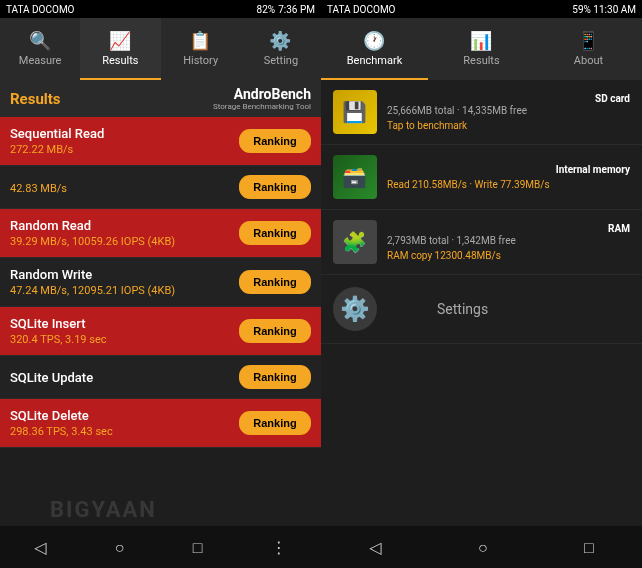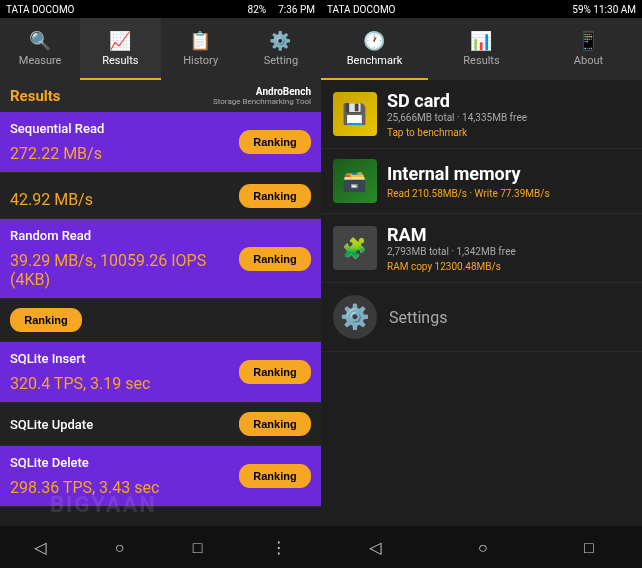--- a/index.html
+++ b/index.html
@@ -24,21 +24,21 @@
     .left-status-bar {
       background: #000;
       color: #fff;
       font-size: 10px;
       height: 18px;
       display: flex;
       align-items: center;
       justify-content: space-between;
       padding: 0 6px;
     }
-    .left-status-bar .right-icons { display: flex; align-items: center; gap: 12px; font-size: 10px; }
+    .left-status-bar .right-icons { display: flex; align-items: center; gap: 3px; font-size: 10px; }
 
     .left-tabs {
       background: #2a2a2a;
       display: flex;
       height: 62px;
     }
     .left-tab {
       flex: 1;
       display: flex;
       flex-direction: column;
@@ -73,50 +73,50 @@
     .results-title {
       color: #f5a623;
       font-size: 15px;
       font-weight: bold;
     }
     .androbench-logo {
       text-align: right;
     }
     .androbench-logo .logo-text {
       color: #fff;
-      font-size: 10px;
+      font-size: 14px;
       font-weight: bold;
     }
     .androbench-logo .logo-sub {
       color: #aaa;
       font-size: 8px;
     }
 
     .result-list {
       overflow-y: auto;
     }
     .result-item {
       display: flex;
       align-items: center;
       justify-content: space-between;
       padding: 9px 10px;
       border-bottom: 1px solid #2a2a2a;
-      background: #6d28d9;
+      background: #b91c1c;
     }
     .result-item:nth-child(even) { background: #222; }
     .result-info { flex: 1; }
     .result-name {
       color: #fff;
       font-size: 13px;
       font-weight: 500;
     }
     .result-value {
       color: #f5a623;
-      font-size: 16px;
-      margin-top: 8px;
+      font-size: 11px;
+      margin-top: 2px;
     }
     .ranking-btn {
       background: #f5a623;
       color: #000;
       font-size: 11px;
       font-weight: bold;
       border: none;
       border-radius: 11px;
       padding: 6px 12px;
       cursor: pointer;
@@ -215,22 +215,23 @@
       justify-content: center;
       font-size: 22px;
     }
     .bench-icon.sd { background: #c8a000; }
     .bench-icon.memory { background: #2a7a2a; }
     .bench-icon.ram { background: #555; }
 
     .bench-info { flex: 1; }
     .bench-name {
       color: #fff;
-      font-size: 18px;
+      font-size: 10px;
       font-weight: bold;
+      text-align: right;
     }
     .bench-meta {
       color: #aaa;
       font-size: 10px;
       margin-top: 1px;
     }
     .bench-action {
       color: #f5a623;
       font-size: 10px;
       margin-top: 4px;
@@ -249,21 +250,22 @@
       background: #3a3a3a;
       border-radius: 50%;
       display: flex;
       align-items: center;
       justify-content: center;
       font-size: 24px;
       color: #aaa;
     }
     .settings-label {
       color: #aaa;
-      font-size: 16px;
+      font-size: 14px;
+      margin-left: 48px;
     }
 
     .right-navbar {
       background: #111;
       height: 42px;
       display: flex;
       align-items: center;
       justify-content: space-around;
     }
   </style>
@@ -313,32 +315,36 @@
     <div id="left-items-container">
         <div class="result-item">
     <div class="result-info">
       <div class="result-name">Sequential Read</div>
       <div class="result-value">272.22 MB/s</div>
     </div>
     <button class="ranking-btn">Ranking</button>
   </div>
         <div class="result-item">
     <div class="result-info">
-      <div class="result-value">42.92 MB/s</div>
+      <div class="result-value">42.83 MB/s</div>
     </div>
     <button class="ranking-btn">Ranking</button>
   </div>
         <div class="result-item">
     <div class="result-info">
       <div class="result-name">Random Read</div>
       <div class="result-value">39.29 MB/s, 10059.26 IOPS (4KB)</div>
     </div>
     <button class="ranking-btn">Ranking</button>
   </div>
         <div class="result-item">
+    <div class="result-info">
+      <div class="result-name">Random Write</div>
+      <div class="result-value">47.24 MB/s, 12095.21 IOPS (4KB)</div>
+    </div>
     <button class="ranking-btn">Ranking</button>
   </div>
         <div class="result-item">
     <div class="result-info">
       <div class="result-name">SQLite Insert</div>
       <div class="result-value">320.4 TPS, 3.19 sec</div>
     </div>
     <button class="ranking-btn">Ranking</button>
   </div>
         <div class="result-item">

